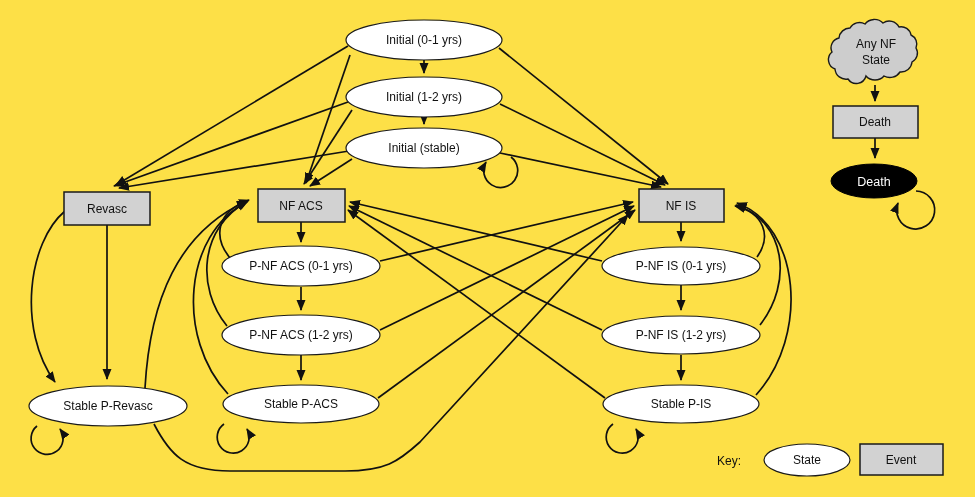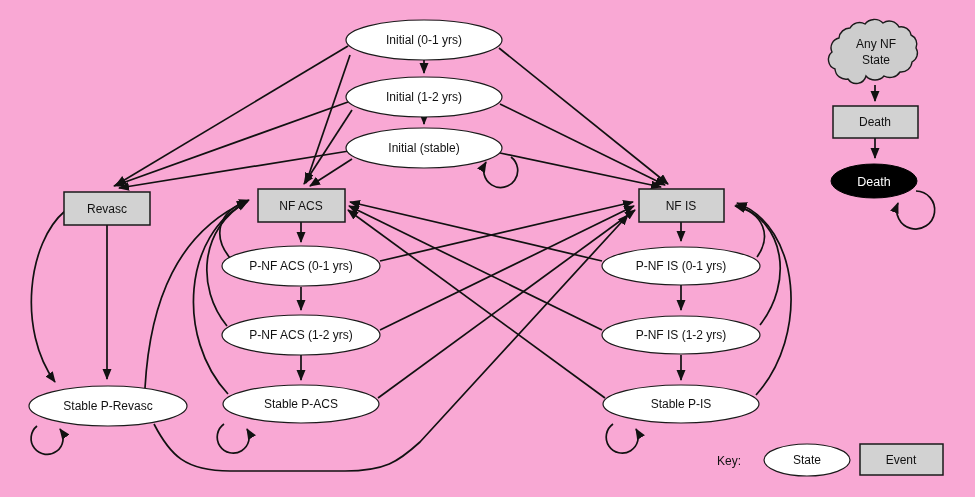--- a/index.html
+++ b/index.html
@@ -1,16 +1,16 @@
 <!DOCTYPE html>
 <html><head>
 <meta charset="utf-8">
 <style>
   html,body{margin:0;padding:0;background:#ffffff;}
-  .canvas{position:relative;width:975px;height:497px;background:#f9a8d4;overflow:hidden;}
+  .canvas{position:relative;width:975px;height:497px;background:#fde047;overflow:hidden;}
   svg{display:block;}
   .state{fill:#ffffff;stroke:#1a1a1a;stroke-width:1.2;}
   .event{fill:#d2d2d2;stroke:#1a1a1a;stroke-width:1.5;}
   .cloud{fill:#cdcdcd;stroke:#1a1a1a;stroke-width:1.4;}
   .dead{fill:#000000;stroke:#000000;stroke-width:1;}
   .edge{fill:none;stroke:#111111;stroke-width:1.7;}
   .lbl{font-family:"Liberation Sans","DejaVu Sans",sans-serif;font-size:12px;fill:#111;text-anchor:middle;}
   .lbl-w{font-family:"Liberation Sans","DejaVu Sans",sans-serif;font-size:12.5px;fill:#ffffff;text-anchor:middle;}
 </style>
 </head>

